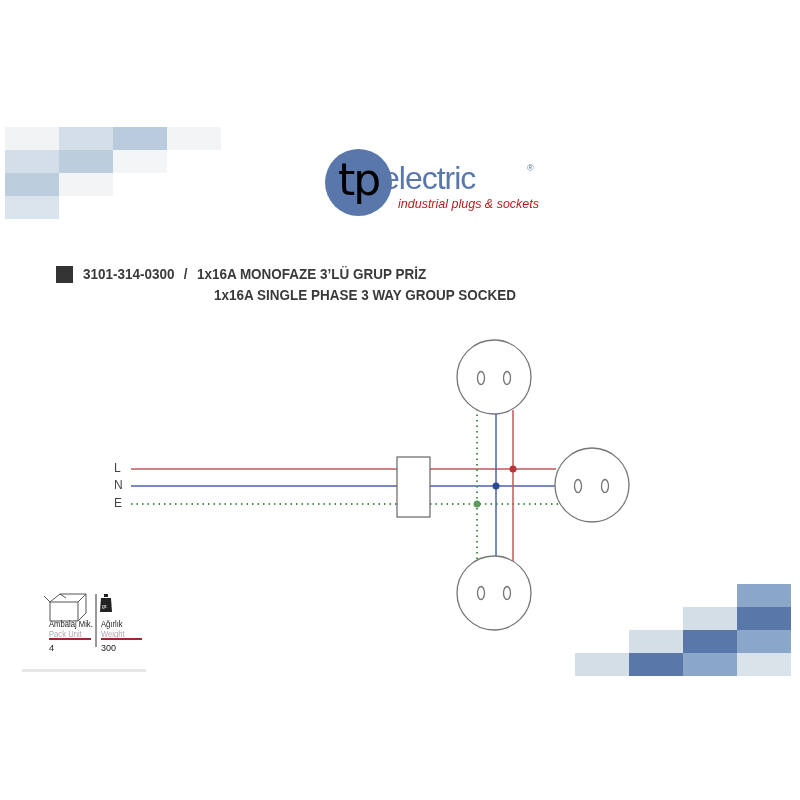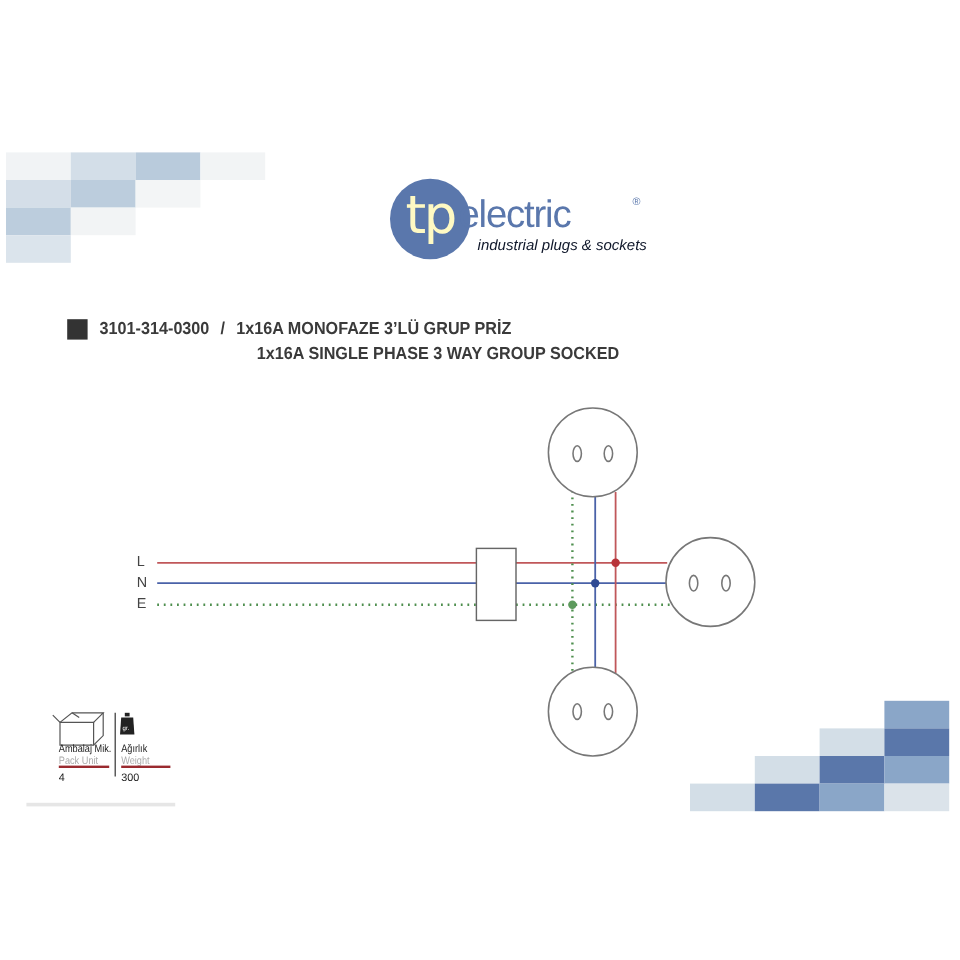--- a/index.html
+++ b/index.html
@@ -1,23 +1,23 @@
 <!DOCTYPE html>
 <html><head>
 <meta charset="utf-8">
 <style>
   html, body { margin:0; padding:0; }
   body { width:800px; height:800px; background:#ffffff; position:relative; overflow:hidden; font-family:"Liberation Sans", sans-serif; }
   .abs { position:absolute; }
   .tile { position:absolute; }
   .logo-circle { position:absolute; left:325px; top:149px; width:67px; height:67px; border-radius:50%; background:#5a77ac; }
-  .logo-tp { position:absolute; left:0; top:0; width:67px; height:67px; text-align:center; line-height:62px; color:#fef9c3; font-size:44px; font-family:"DejaVu Sans", sans-serif; letter-spacing:-2px; }
+  .logo-tp { position:absolute; left:0; top:0; width:67px; height:67px; text-align:center; line-height:62px; color:#000000; font-size:44px; font-family:"DejaVu Sans", sans-serif; letter-spacing:-2px; }
   .logo-word { position:absolute; left:382px; top:155px; color:#5a77ac; font-size:32px; font-family:"Liberation Sans", sans-serif; letter-spacing:-1px; line-height:46px; }
   .logo-reg { position:absolute; left:527px; top:163px; color:#5a77ac; font-size:9px; }
-  .logo-sub { position:absolute; left:398px; top:197px; color:#0f172a; font-size:12.5px; font-style:italic; letter-spacing:0px; }
+  .logo-sub { position:absolute; left:398px; top:197px; color:#b91c1c; font-size:12.5px; font-style:italic; letter-spacing:0px; }
   .title-sq { position:absolute; left:56px; top:266px; width:17px; height:17px; background:#333333; }
   .title-line { position:absolute; font-weight:bold; color:#3a3a3a; font-size:14.5px; font-family:"Liberation Sans", sans-serif; white-space:nowrap; transform:scaleX(0.93); transform-origin:left center; }
   .wire-label { position:absolute; font-size:12px; color:#444; font-family:"Liberation Sans", sans-serif; }
   .info-label { position:absolute; font-size:9px; color:#222; white-space:nowrap; transform:scaleX(0.85); transform-origin:left; }
   .info-sub { position:absolute; font-size:9px; color:#aaaaaa; white-space:nowrap; transform:scaleX(0.85); transform-origin:left; }
   .info-val { position:absolute; font-size:9px; color:#222; }
   .info-rule { position:absolute; height:2px; background:#9a2a2f; }
 </style>
 </head>
 <body>

